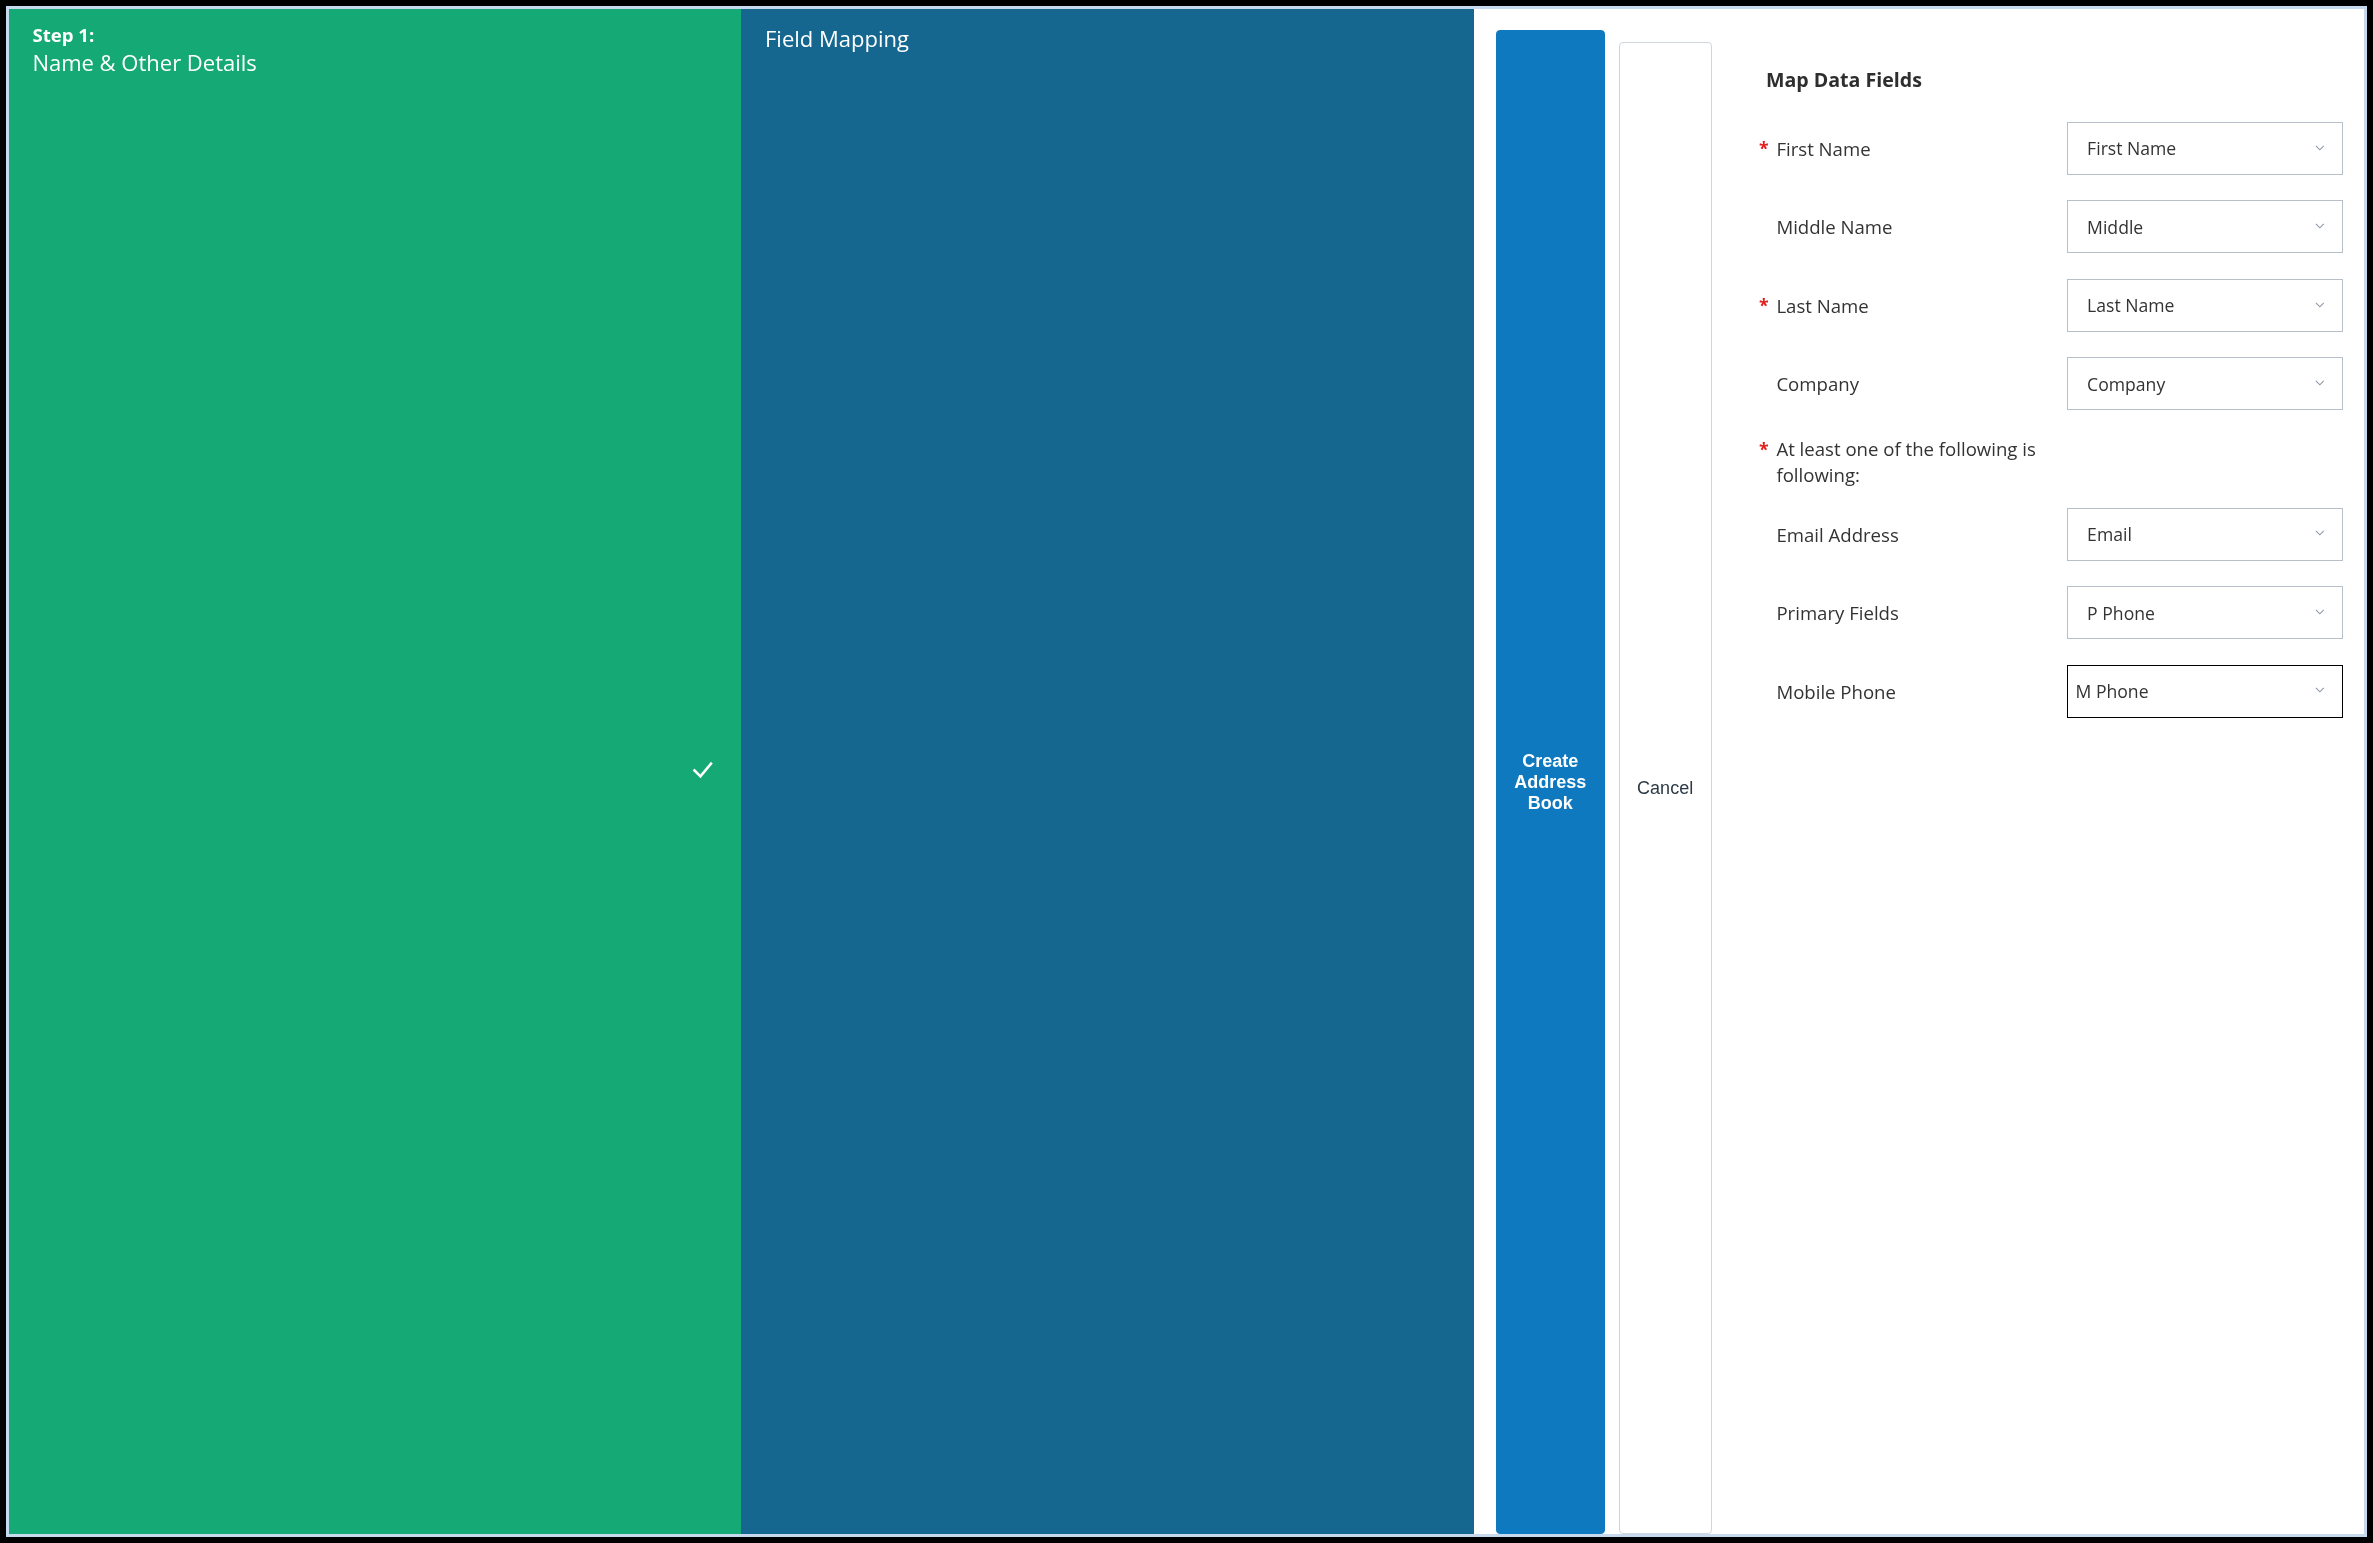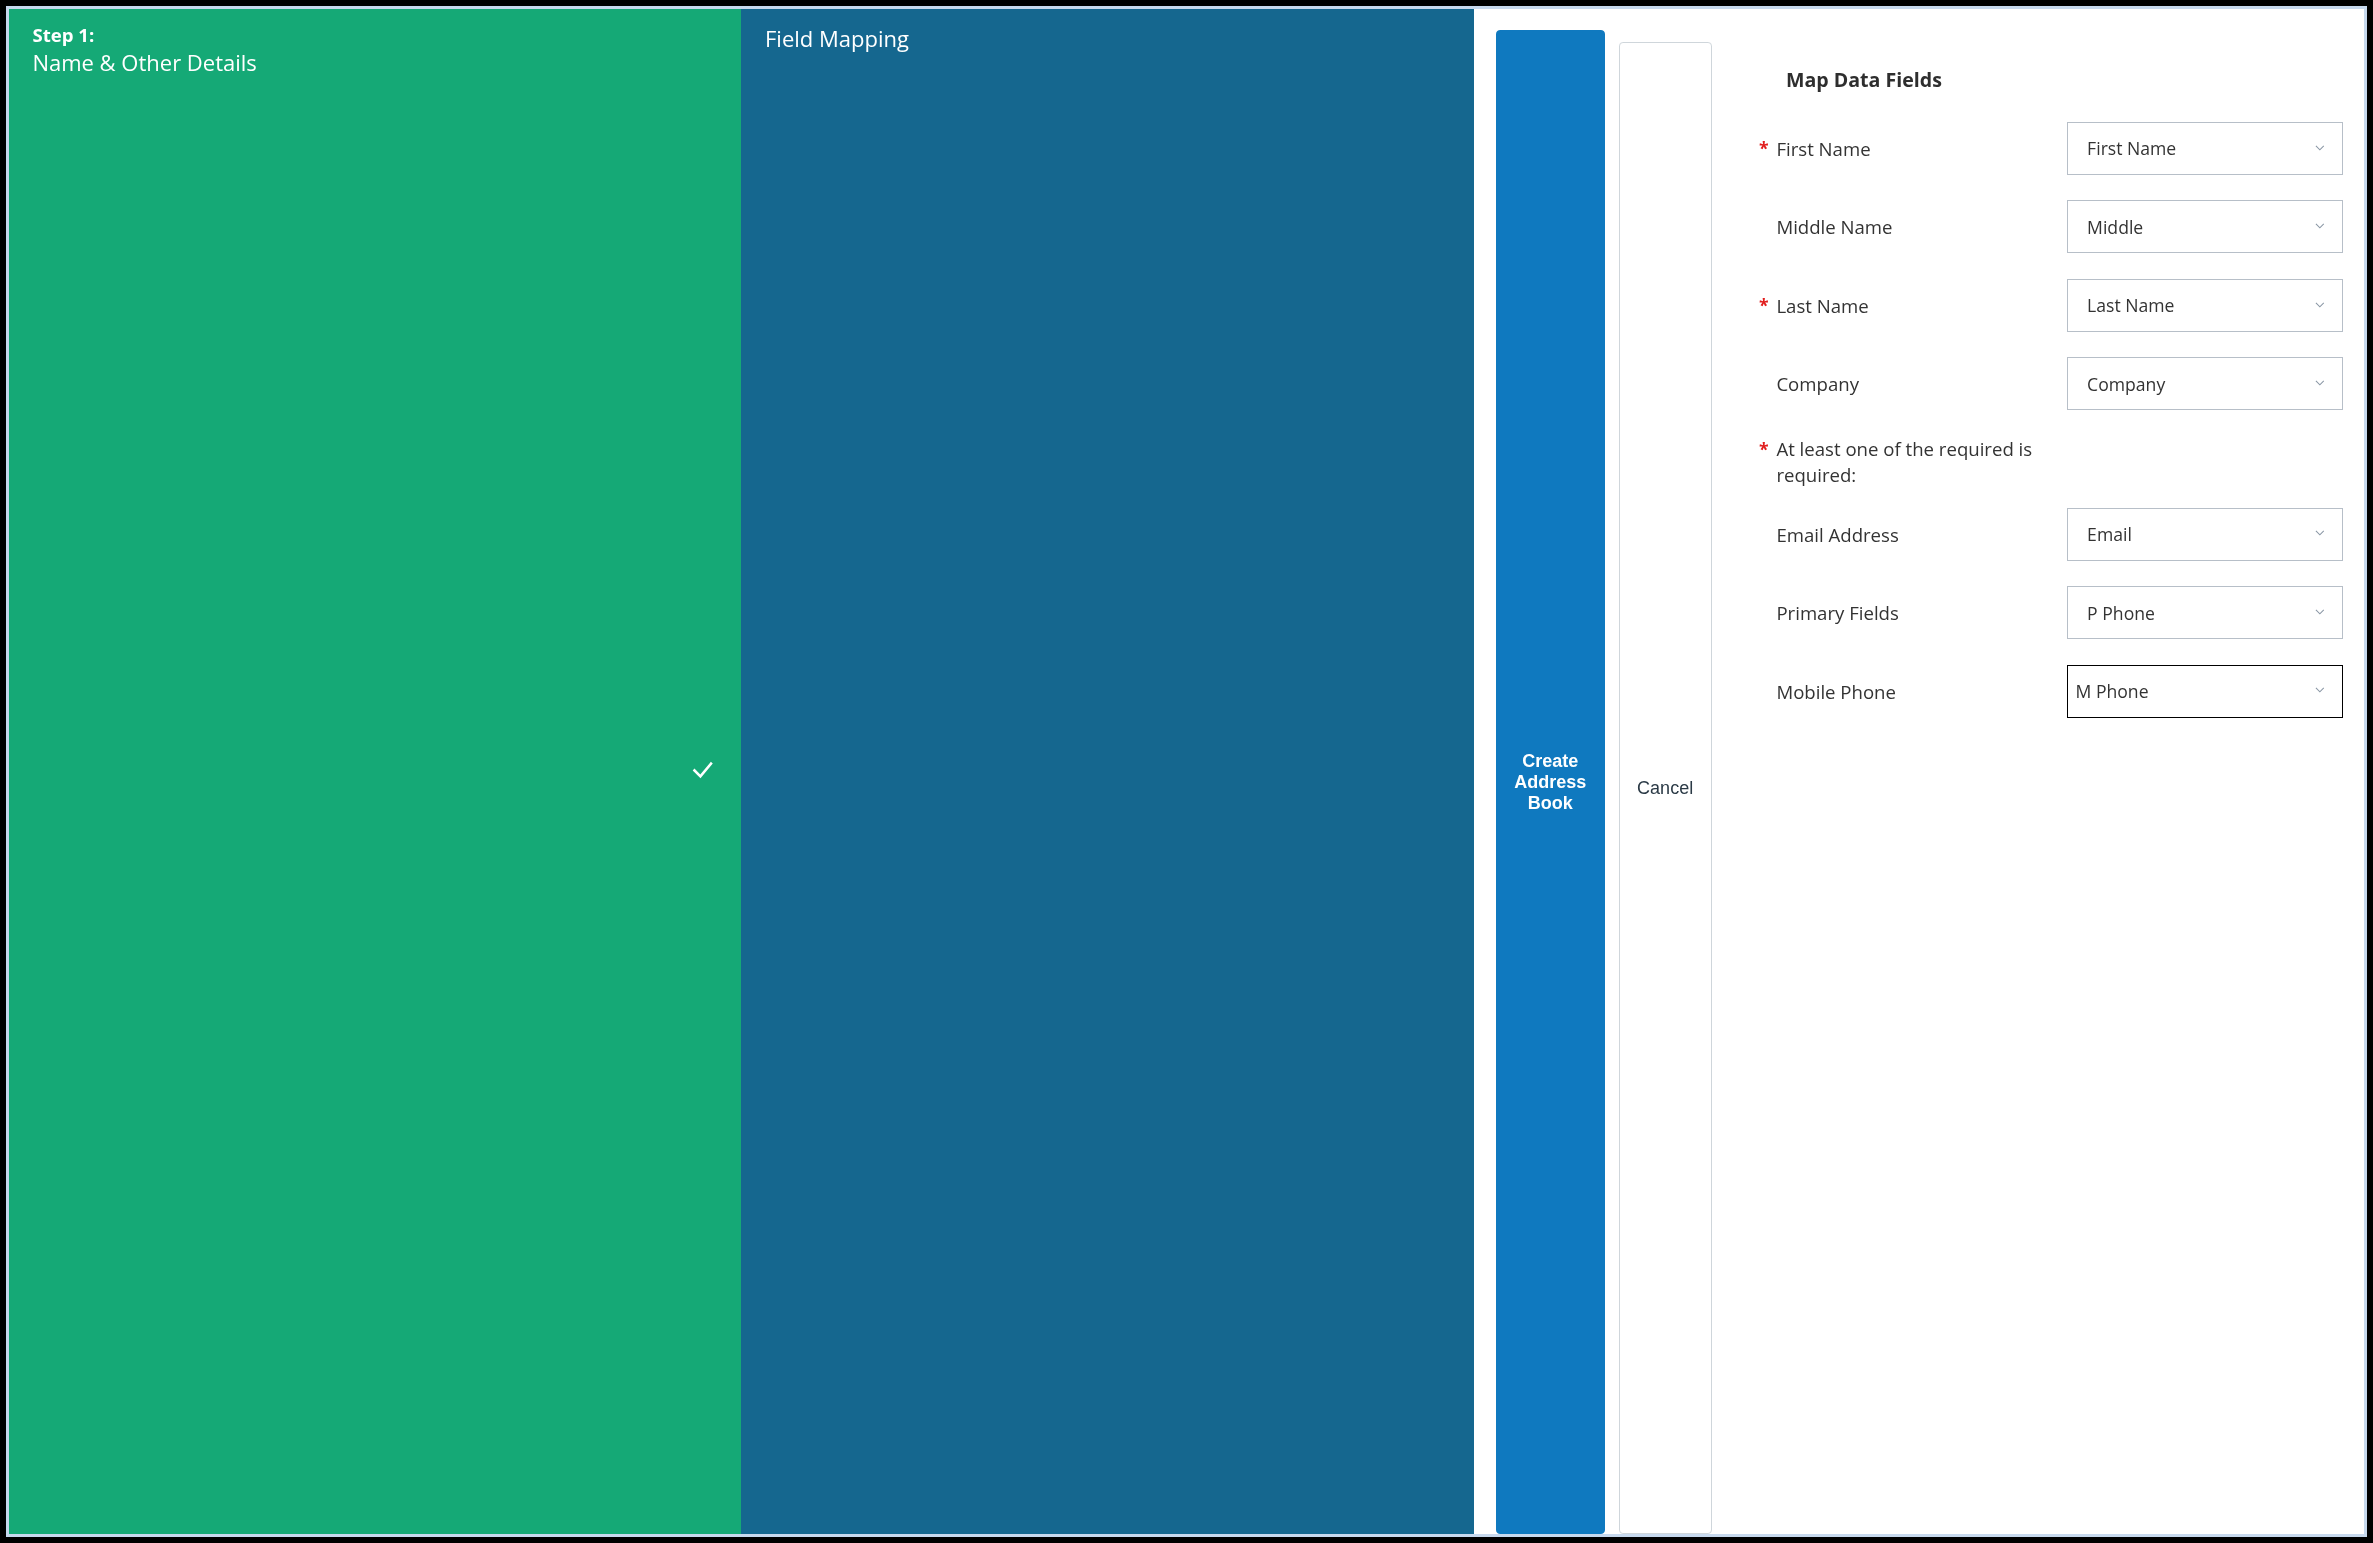--- a/index.html
+++ b/index.html
@@ -65,21 +65,21 @@
     margin-top: 12px;
   }
 
   .content {
     padding: 57px 21.6px 0 21.6px;
   }
   .section-title {
     font-size: 19.6px;
     font-weight: 700;
     color: #2e2e2e;
-    margin-left: 31px;
+    margin-left: 11px;
     margin-bottom: 29px;
   }
 
   .fields { width: 100%; }
   .row {
     display: flex;
     align-items: center;
     margin-bottom: 25.5px;
   }
   .row.msg { align-items: flex-start; margin-bottom: 19.6px; }
@@ -197,21 +197,21 @@
         <div class="select">
           <span>Company</span>
           <span class="chev"><svg viewBox="0 0 24 24">
                 <polyline points="6 9 12 15 18 9"></polyline>
               </svg></span>
         </div>
       </div>
 
       <div class="row msg">
         <div class="req">*</div>
-        <div class="msg-text">At least one of the required is required:</div>
+        <div class="msg-text">At least one of the following is following:</div>
       </div>
 
       <div class="row">
         <div class="req"></div>
         <div class="label">Email Address</div>
         <div class="select">
           <span>Email</span>
           <span class="chev"><svg viewBox="0 0 24 24">
                 <polyline points="6 9 12 15 18 9"></polyline>
               </svg></span>

